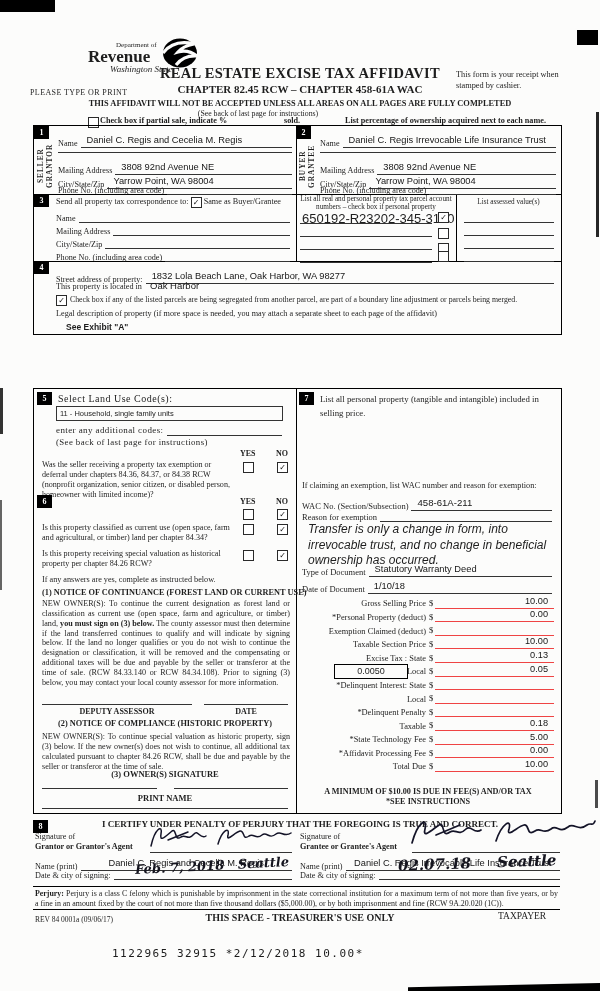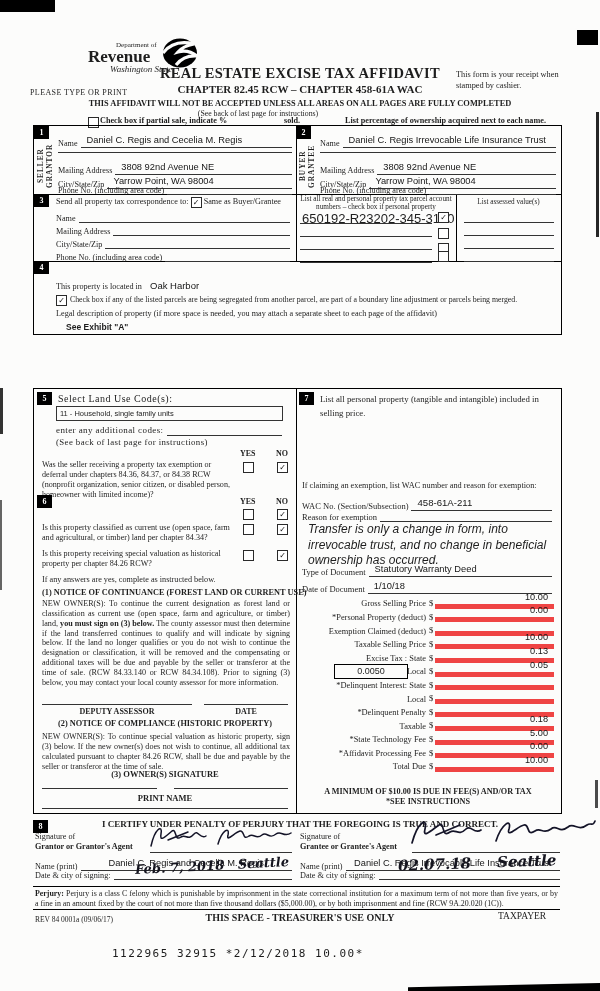--- a/index.html
+++ b/index.html
@@ -22,21 +22,21 @@
        padding-left:6px;white-space:nowrap;line-height:1.1;}
   .uline{position:absolute;border-bottom:1px solid #333;height:0;}
   .vlab{position:absolute;writing-mode:vertical-rl;transform:rotate(180deg);
         font:bold 7.3px "Liberation Serif",serif;letter-spacing:1px;text-align:center;}
   .q{font-size:8.1px;line-height:1.22;position:absolute;}
   .para{font-size:8.1px;line-height:1.22;position:absolute;text-align:justify;}
   .box{position:absolute;border:1.5px solid #000;}
   .mrow{display:flex;align-items:flex-end;height:13.6px;}
   .mlabel{width:124px;text-align:right;font-size:8.4px;white-space:nowrap;line-height:1.1;}
   .mdollar{font-size:8.6px;margin-left:3px;line-height:1.1;}
-  .mline{flex:1;border-bottom:5px solid #ef4444;margin-left:2px;text-align:right;min-height:11px;}
+  .mline{flex:1;border-bottom:1px solid #ef4444;margin-left:2px;text-align:right;min-height:11px;}
   .mval{font-family:"Liberation Sans",sans-serif;font-size:9.2px;color:#161616;padding-right:6px;line-height:1.1;}
   .hand{font-family:"DejaVu Serif",serif;font-style:italic;font-weight:bold;color:#15151f;}
   .hdr8{font-size:8.2px;line-height:1.15;white-space:nowrap;}
   .artifact{position:absolute;background:#000;}
 </style>
 </head>
 <body>
 
 <div class="page">
 
@@ -151,20 +151,24 @@
     <div class="uline" style="left:266px;top:127px;width:132px;height:9px;"></div>
     <span class="cbabs" style="left:404px;top:125px;"></span>
 
     <div class="abs ctr" style="left:426px;top:72px;width:97px;font-size:7.2px;">List assessed value(s)</div>
     <div class="uline" style="left:430px;top:87px;width:90px;height:9px;"></div>
     <div class="uline" style="left:430px;top:100px;width:90px;height:9px;"></div>
     <div class="uline" style="left:430px;top:113px;width:90px;height:9px;"></div>
     <div class="uline" style="left:430px;top:126px;width:90px;height:9px;"></div>
 
     <div class="numbox" style="left:0;top:135px;">4</div>
+    <div class="fl" style="left:22px;top:139px;width:498px;">
+      <span class="lab">Street address of property:</span>
+      <span class="line"><span class="val">1832 Lola Beach Lane, Oak Harbor, WA 98277</span></span>
+    </div>
     <div class="abs" style="left:22px;top:155px;font-size:8.2px;">
       <span>This property is located in</span>
       <span class="val sans" style="font-size:9.5px;">Oak Harbor</span>
     </div>
     <span class="cbabs" style="left:22px;top:169px;">✓</span>
     <div class="abs" style="left:22px;top:183px;width:500px;font-size:8.2px;">Legal description of property (if more space is needed, you may attach a separate sheet to each page of the affidavit)</div>
     <div class="abs" style="left:36px;top:169px;width:485px;font-size:7.8px;">Check box if any of the listed parcels are being segregated from another parcel, are part of a boundary line adjustment or parcels being merged.</div>
     <div class="abs sans b" style="left:32px;top:196px;font-size:8.5px;">See Exhibit "A"</div>
   </div>
 
@@ -246,21 +250,21 @@
           <span class="mlabel">*Personal Property (deduct)</span>
           <span class="mdollar">$</span>
           <span class="mline"><span class="mval">0.00</span></span>
         </div>
       <div class="mrow">
           <span class="mlabel">Exemption Claimed (deduct)</span>
           <span class="mdollar">$</span>
           <span class="mline"><span class="mval"></span></span>
         </div>
       <div class="mrow">
-          <span class="mlabel">Taxable Selling Price</span>
+          <span class="mlabel">Taxable Section Price</span>
           <span class="mdollar">$</span>
           <span class="mline"><span class="mval">10.00</span></span>
         </div>
       <div class="mrow">
           <span class="mlabel">Excise Tax : State</span>
           <span class="mdollar">$</span>
           <span class="mline"><span class="mval">0.13</span></span>
         </div>
       <div class="mrow">
           <span class="mlabel">Local</span>

